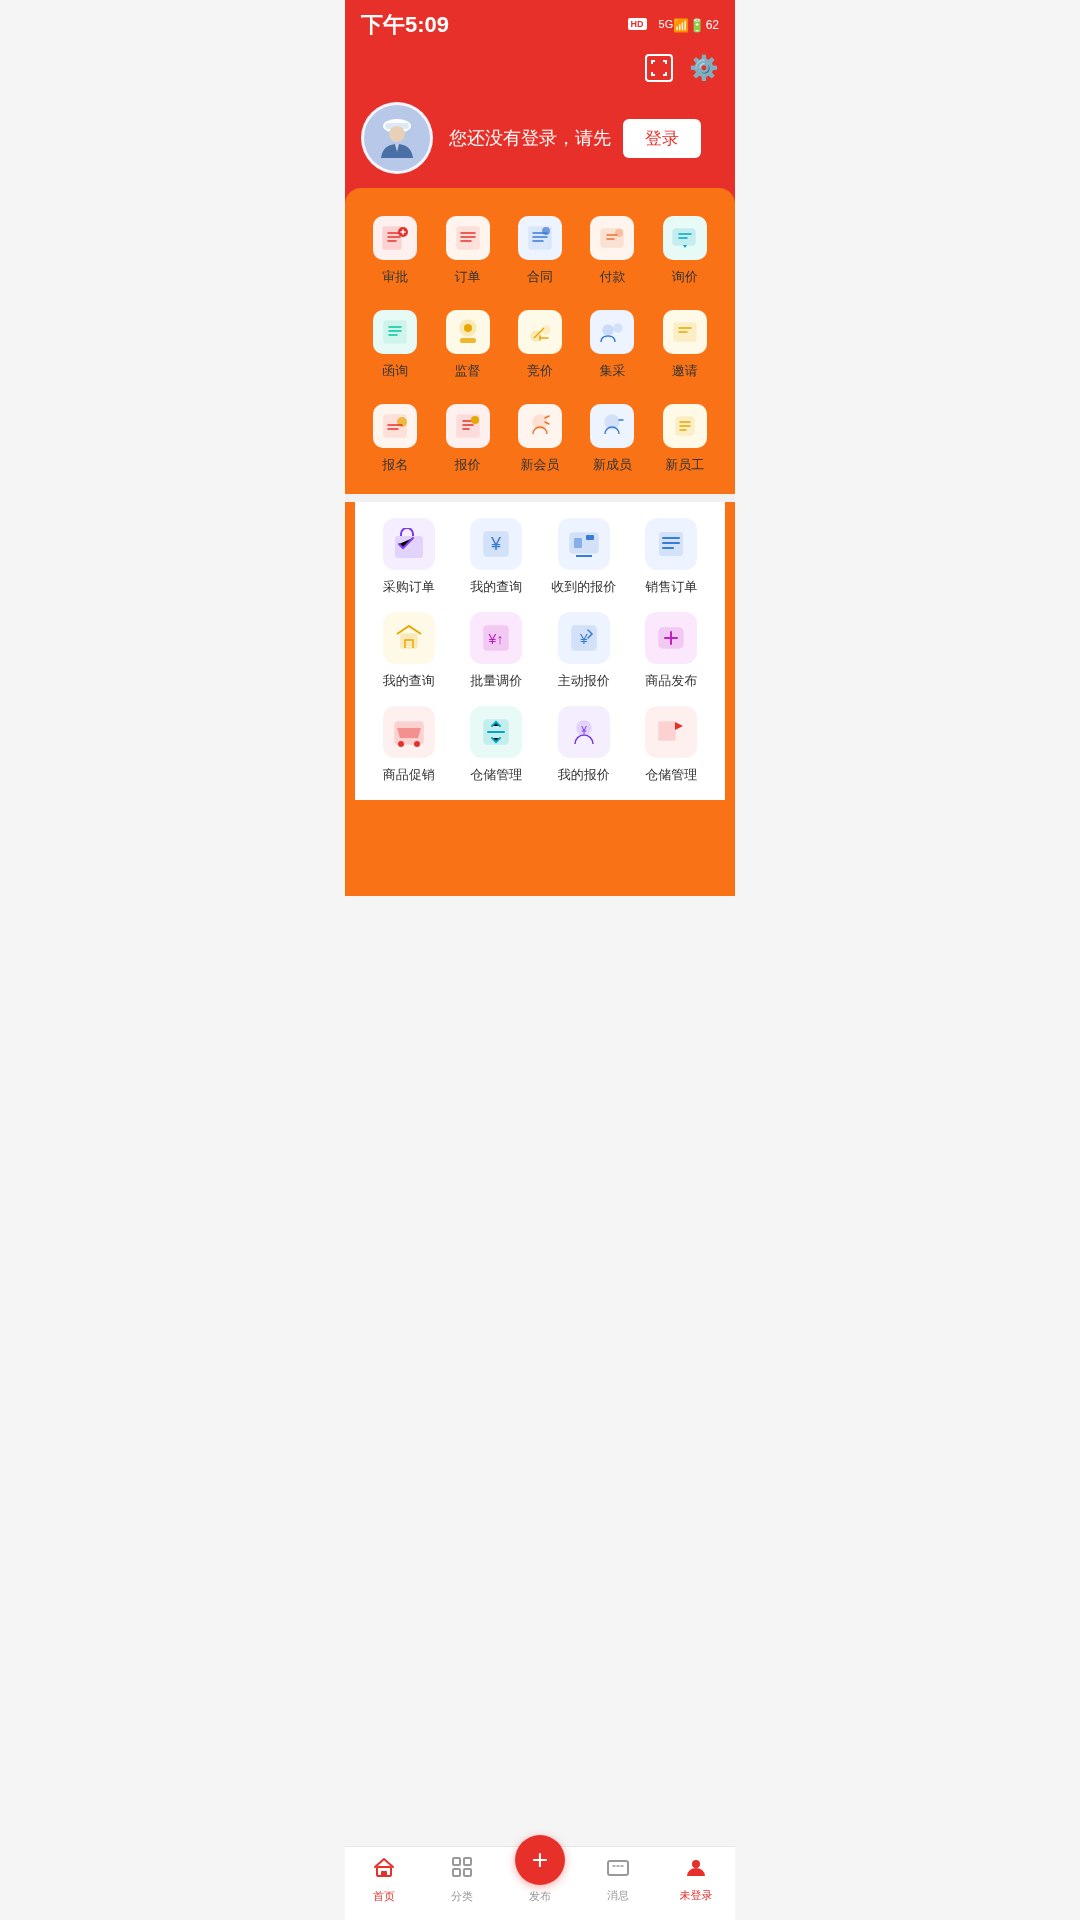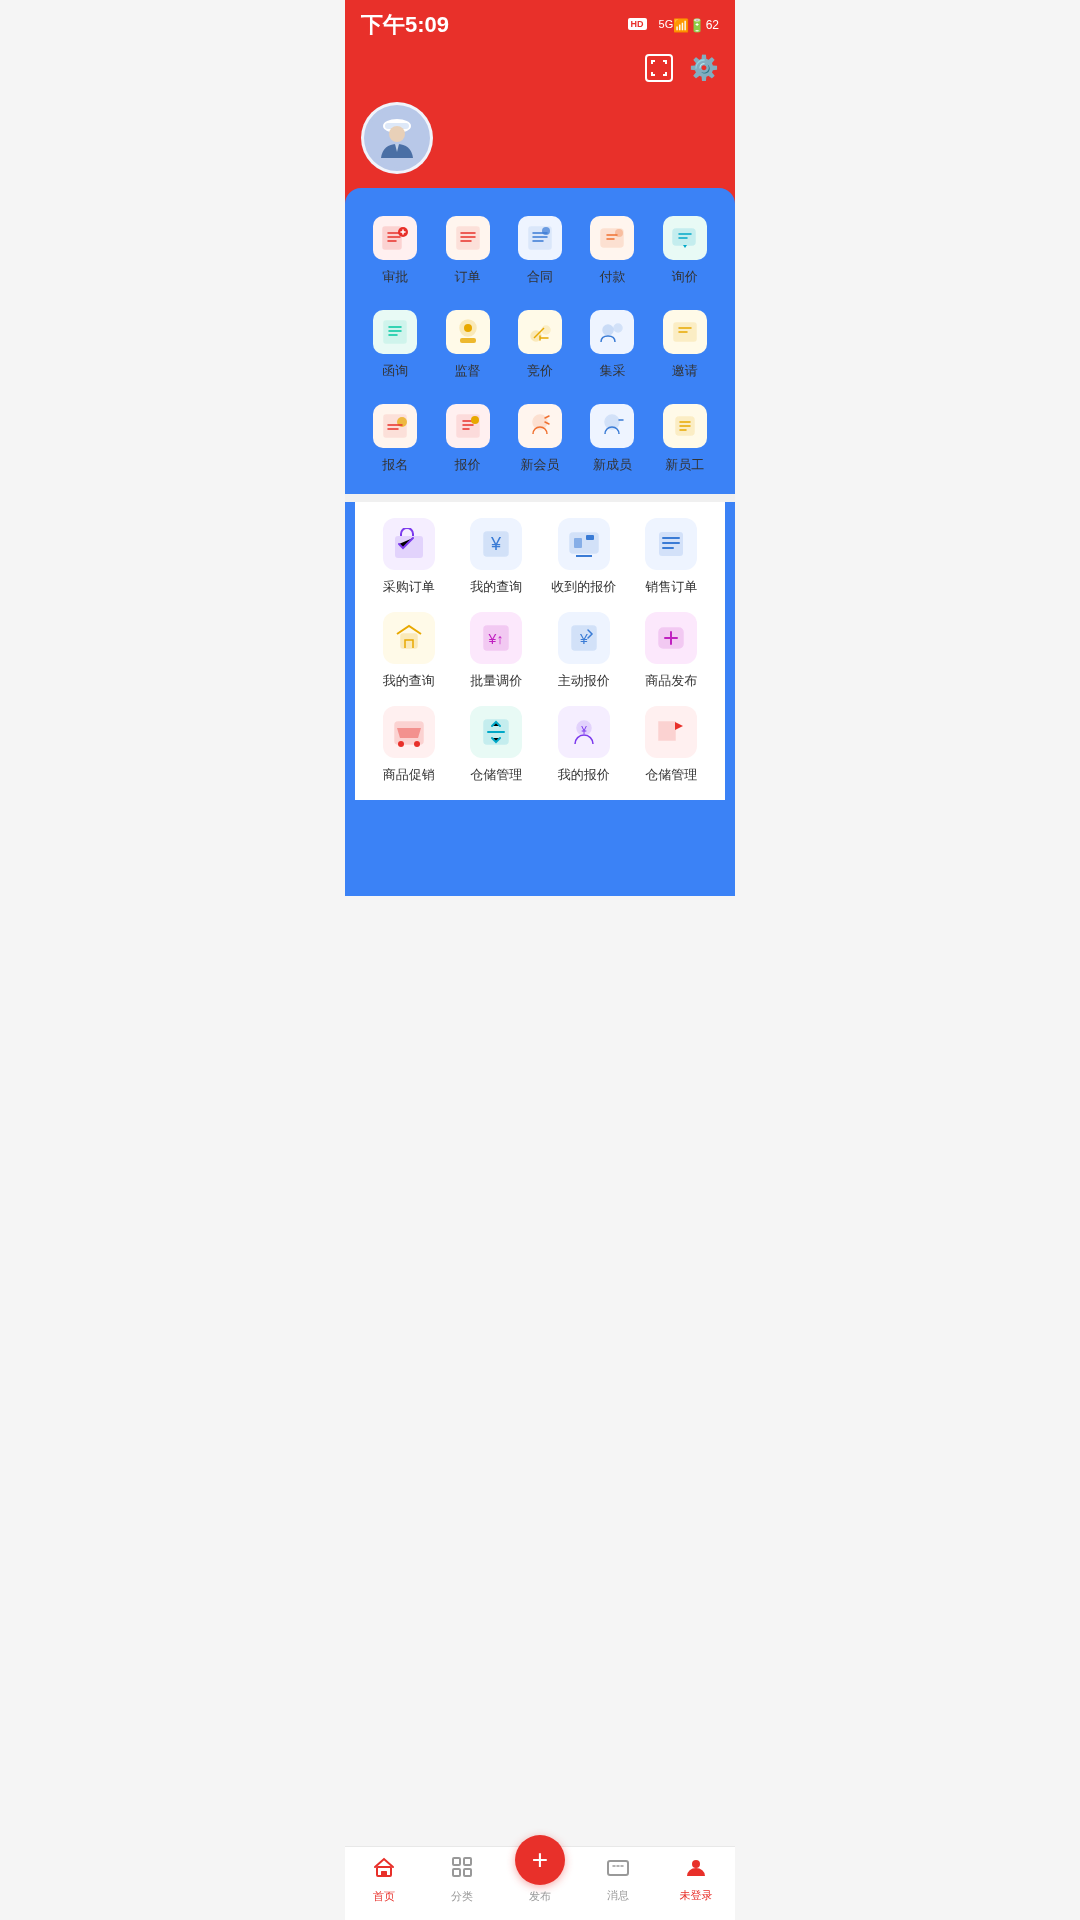--- a/index.html
+++ b/index.html
@@ -81,21 +81,21 @@
       border: none;
       border-radius: 6px;
       padding: 8px 22px;
       font-size: 17px;
       font-weight: 500;
       cursor: pointer;
     }
 
     
     .main-content {
-      background: #3b82f6;
+      background: #f97316;
       border-radius: 16px 16px 0 0;
       margin-top: -16px;
       position: relative;
       z-index: 1;
       padding: 20px 10px 16px;
     }
 
     
     .quick-grid {
       display: grid;
@@ -262,20 +262,24 @@
 
       <ellipse cx="30" cy="18" rx="14" ry="7" fill="#fff"></ellipse>
       <rect x="18" y="15" width="24" height="6" rx="3" fill="#dde8f8"></rect>
 
       <circle cx="30" cy="26" r="8" fill="#e8d0b8"></circle>
 
       <path d="M14 50 Q16 36 30 36 Q44 36 46 50" fill="#4a6fa5"></path>
 
       <path d="M28 36 L30 44 L32 36" fill="#c0d0e8"></path>
     </svg>
+  </div>
+  <div style="display:flex;align-items:center;gap:12px;flex:1;">
+    <span class="profile-text">您还没有登录，请先</span>
+    <button class="login-btn">登录</button>
   </div>
 </div>
 
 <div class="main-content">
 
   <div class="quick-grid" id="quick-grid">
       <div class="quick-item">
       <div class="quick-icon" style="background:#fff0f0;">
         <svg width="28" height="28" viewBox="0 0 28 28">
             <rect x="2" y="3" width="18" height="22" rx="2" fill="#e8302a" opacity="0.15" stroke="#e8302a" stroke-width="1.5"></rect>

